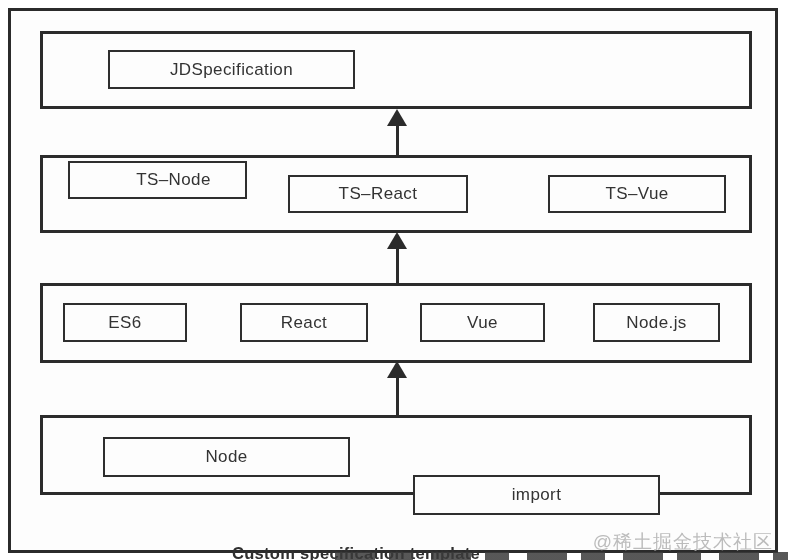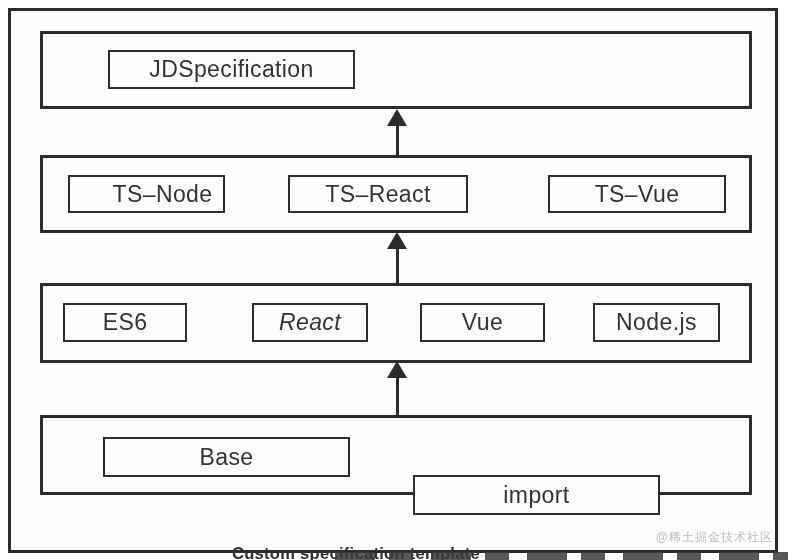--- a/index.html
+++ b/index.html
@@ -39,35 +39,35 @@
   .layer-3 { top: 283px; height: 80px; }
   .layer-4 { top: 415px; height: 80px; }
   .node {
     position: absolute;
     border: 2.5px solid #2e2e2e;
     background: #fdfdfd;
     box-sizing: border-box;
     display: flex;
     align-items: center;
     justify-content: center;
-    font-size: 23px;
+    font-size: 17px;
     font-weight: 500;
     letter-spacing: 0.4px;
     color: #333333;
   }
   
   .node-jd       { left: 108px; top: 50px;  width: 247px; height: 39px; }
   .node-customer { left: 413px; top: 50px;  width: 247px; height: 39px; }
   
-  .node-tsnode   { left: 68px;  top: 175px; width: 157px; height: 38px; padding-left: 32px; }
+  .node-tsnode   { left: 68px;  top: 161px; width: 179px; height: 38px; padding-left: 32px; }
   .node-tsreact  { left: 288px; top: 175px; width: 180px; height: 38px; }
   .node-tsvue    { left: 542px; top: 175px; width: 178px; height: 38px; margin-left: 6px; }
   
   .node-es6      { left: 63px;  top: 303px; width: 124px; height: 39px; justify-content: center; }
-  .node-react    { left: 252px; top: 303px; width: 116px; height: 39px; font-style: italic; }
+  .node-react    { left: 240px; top: 303px; width: 128px; height: 39px; }
   .node-vue      { left: 420px; top: 303px; width: 125px; height: 39px; text-align: right; }
   .node-nodejs   { left: 593px; top: 303px; width: 127px; height: 39px; }
   
   .node-base     { left: 103px; top: 437px; width: 247px; height: 40px; }
   .node-import   { left: 413px; top: 437px; width: 247px; height: 40px; margin-top: 38px; }
 
   .arrow {
     position: absolute;
     left: 387px;
     width: 20px;
@@ -100,21 +100,21 @@
     font-size: 16.5px;
     font-weight: 600;
     letter-spacing: 0.3px;
     color: #2f2f2f;
     margin-top: 28px;
   }
   .watermark {
     position: absolute;
     right: 15px;
     top: 529px;
-    font-size: 12px;
+    font-size: 19px;
     letter-spacing: 1px;
     color: #bcbcbc;
   }
   .crop-artifact {
     position: absolute;
     left: 335px;
     top: 552px;
     width: 453px;
     height: 8px;
     background: repeating-linear-gradient(
@@ -173,21 +173,21 @@
     <span>Node.js</span>
   </div>
 
   <div class="arrow arrow-3">
     <div class="head"></div>
     <div class="shaft"></div>
   </div>
 
   <div class="layer layer-4"></div>
   <div class="node node-base">
-    <span>Base</span>
+    <span>Node</span>
   </div>
   <div class="node node-import">
     <span>import</span>
   </div>
 
   <div class="caption">Custom specification template</div>
   <div class="watermark">@稀土掘金技术社区</div>
 
   <div class="crop-artifact"></div>
 </div>

